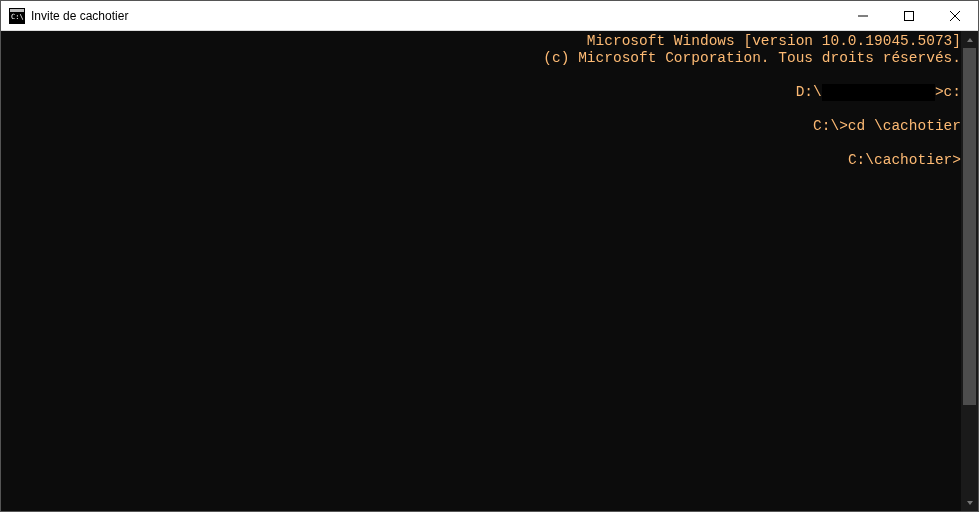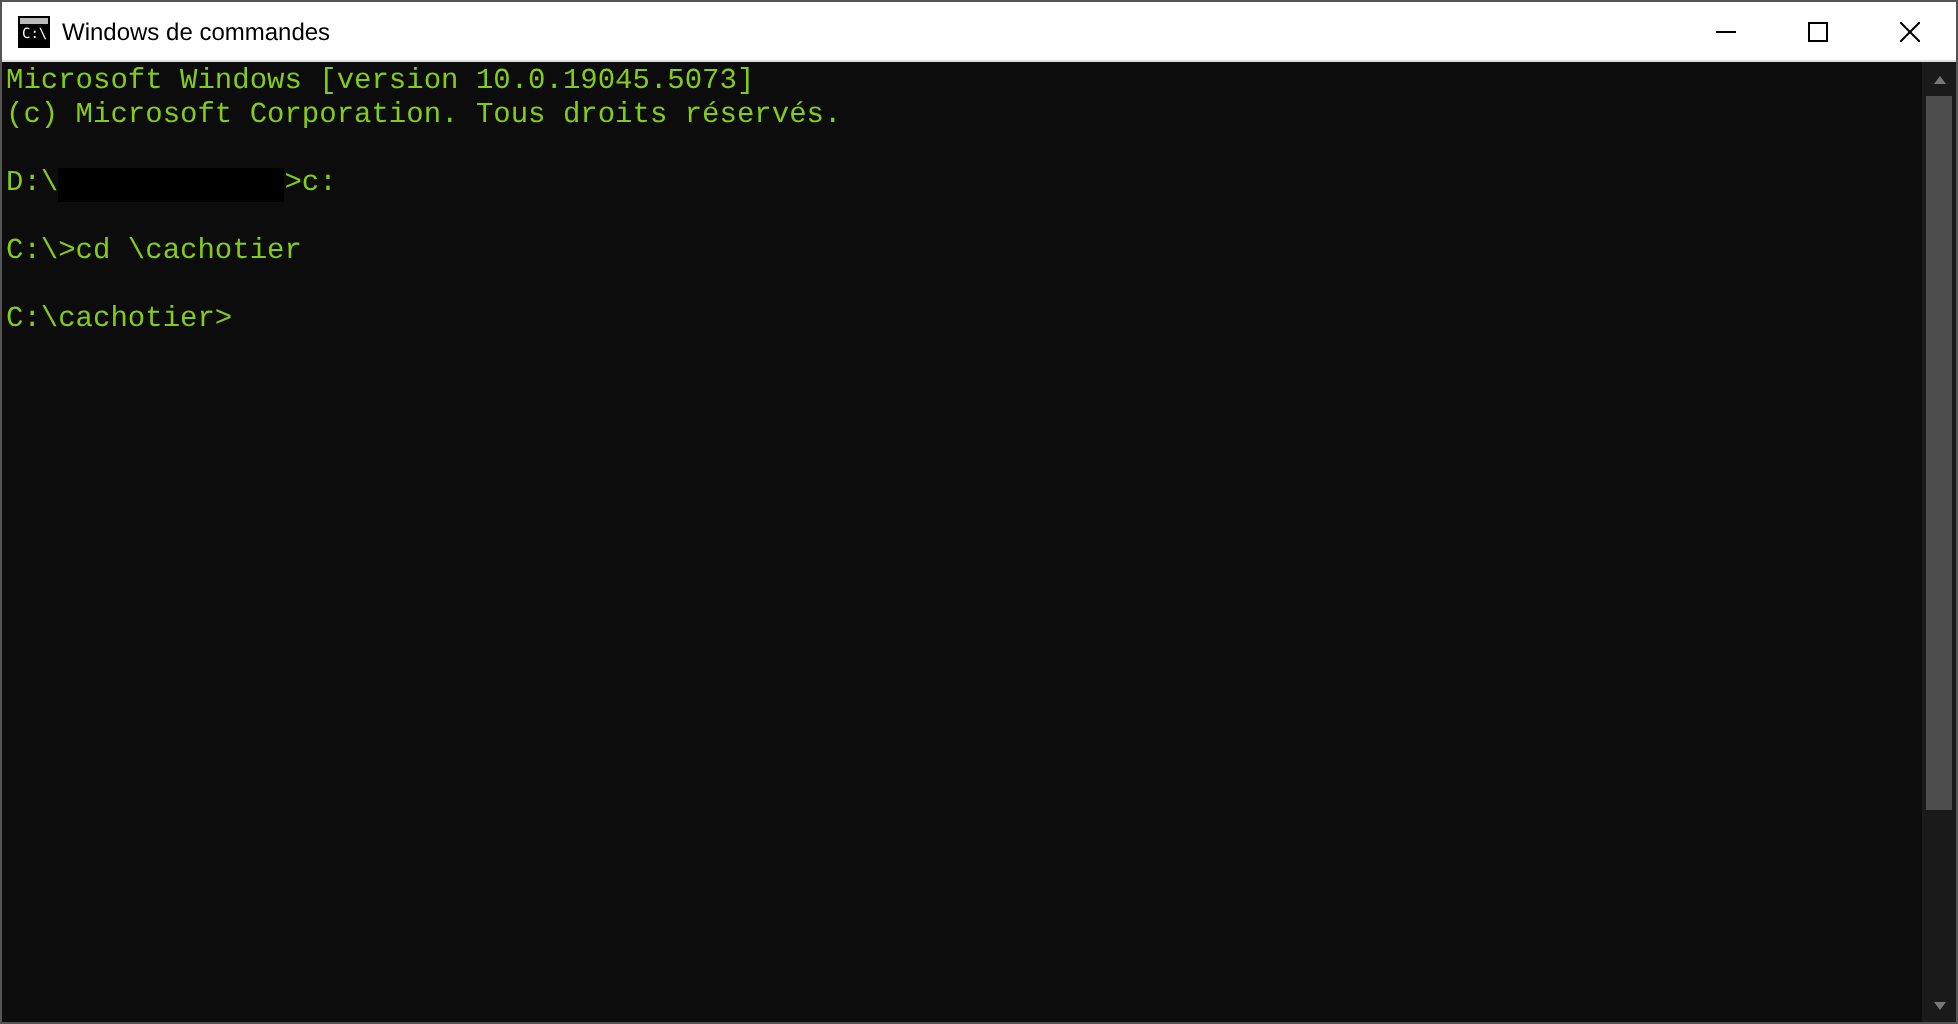--- a/index.html
+++ b/index.html
@@ -64,27 +64,28 @@
       height: 10px;
     }
     .terminal-area {
       flex: 1;
       display: flex;
       background: #0c0c0c;
     }
     .terminal {
       flex: 1;
       background: #0c0c0c;
-      color: #84cc16;
+      color: #fdba74;
       font-family: Consolas, "Courier New", monospace;
       font-size: 14.5px;
       line-height: 17px;
       padding: 2px 0 0 2px;
       white-space: pre;
       overflow: hidden;
+      text-align: right;
     }
     .scrollbar {
       width: 17px;
       background: #1a1a1a;
       position: relative;
       display: flex;
       flex-direction: column;
     }
     .scrollbar-arrow {
       width: 17px;
@@ -121,21 +122,21 @@
 
 <div class="window">
   <div class="titlebar">
     <div class="titlebar-icon">
       <svg viewBox="0 0 16 16">
         <rect x="0" y="0" width="16" height="16" fill="#000"></rect>
         <rect x="1" y="1" width="14" height="3" fill="#bbb"></rect>
         <text x="2" y="11" font-size="7" fill="#fff" font-family="monospace">C:\</text>
       </svg>
     </div>
-    <div class="titlebar-title">Windows de commandes</div>
+    <div class="titlebar-title">Invite de cachotier</div>
     <div class="titlebar-controls">
       <div class="titlebar-btn">
         <svg viewBox="0 0 10 10">
             <line x1="0" y1="5" x2="10" y2="5" stroke="#000" stroke-width="1"></line>
           </svg>
       </div>
       <div class="titlebar-btn">
         <svg viewBox="0 0 10 10">
             <rect x="0.5" y="0.5" width="9" height="9" fill="none" stroke="#000" stroke-width="1"></rect>
           </svg>

